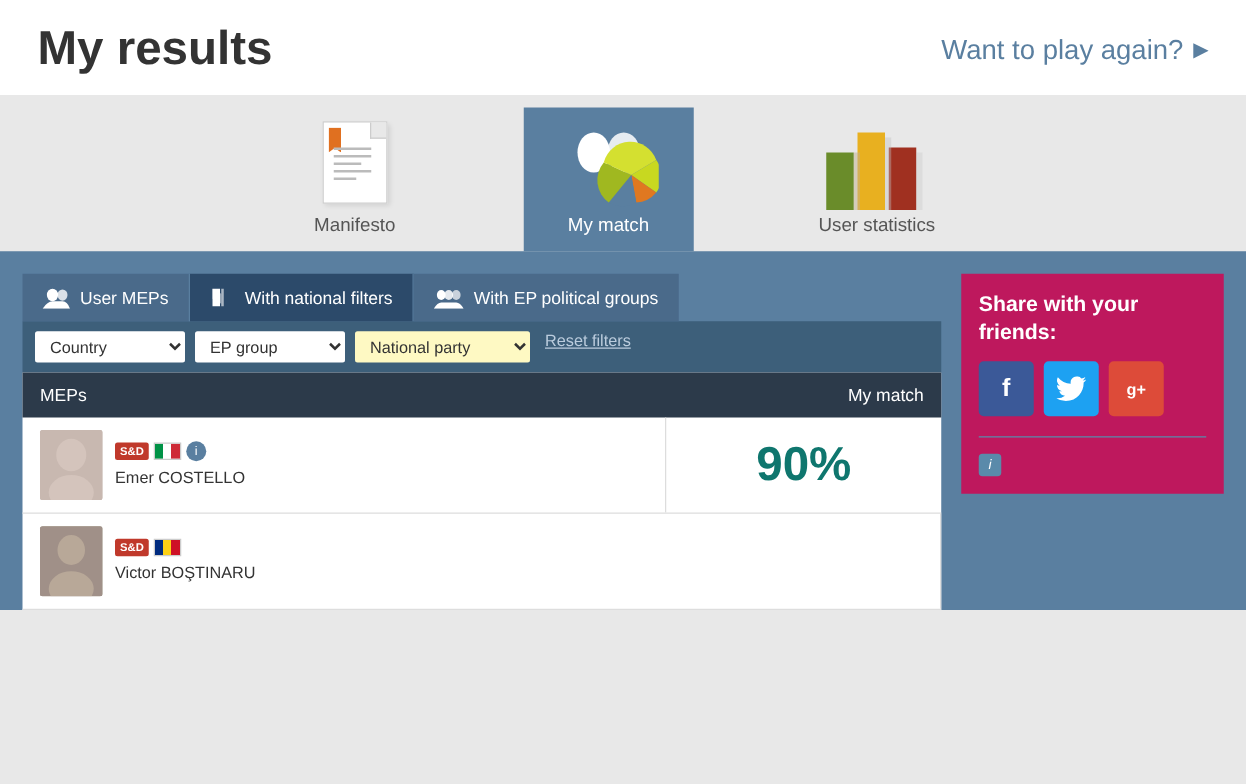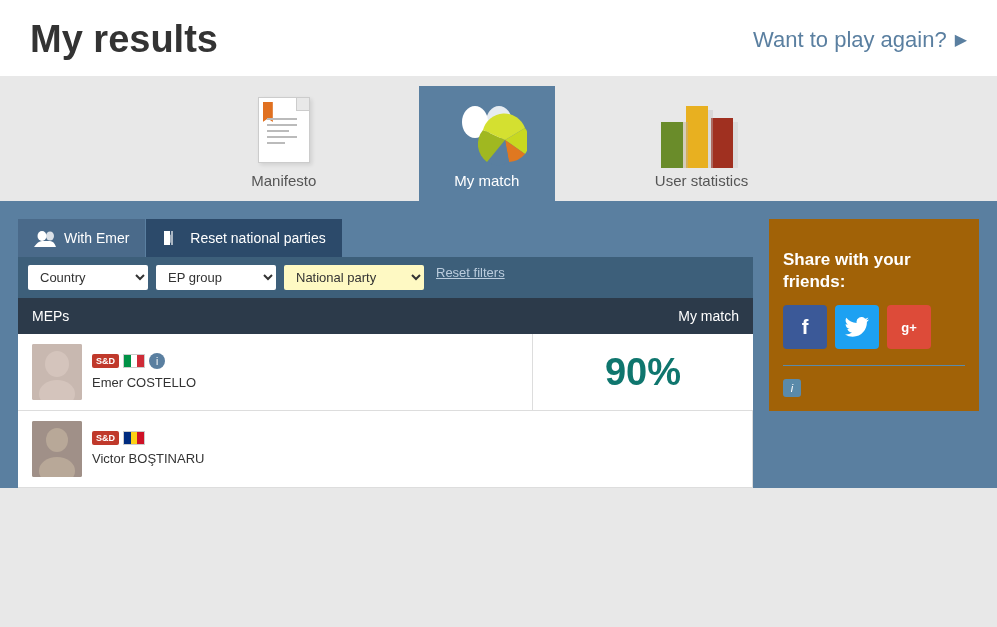--- a/index.html
+++ b/index.html
@@ -71,29 +71,38 @@
 
   <div style="flex:1;">
 
     <div style="display:flex; gap:0;">
       <div style="padding:10px 16px; background:#4a6a8a; color:#fff; cursor:pointer; display:flex; align-items:center; gap:8px; font-size:14px; border-right:1px solid #5a7fa0;">
         <svg width="22" height="18" viewBox="0 0 22 18">
           <ellipse cx="8" cy="7" rx="4.5" ry="5" fill="white"></ellipse>
           <ellipse cx="16" cy="7" rx="4" ry="4.5" fill="white" opacity="0.8"></ellipse>
           <path d="M0 18 Q4 12 8 12 Q12 12 16 12 Q20 12 22 18" fill="white"></path>
         </svg>
-        <span>With Emer</span>
+        <span>User MEPs</span>
       </div>
       <div style="padding:10px 16px; background:#2c4a6a; color:#fff; cursor:pointer; display:flex; align-items:center; gap:8px; font-size:14px; border-right:1px solid #5a7fa0;">
         <svg width="20" height="18" viewBox="0 0 20 18">
           <rect x="2" y="2" width="6" height="14" fill="white"></rect>
           <rect x="9" y="2" width="2" height="14" fill="white" opacity="0.6"></rect>
           <path d="M2 2 L9 6 L9 14 L2 10 Z" fill="white" opacity="0.5"></path>
         </svg>
-        <span>Reset national parties</span>
+        <span>With national filters</span>
+      </div>
+      <div style="padding:10px 16px; background:#4a6a8a; color:#fff; cursor:pointer; display:flex; align-items:center; gap:8px; font-size:14px;">
+        <svg width="24" height="18" viewBox="0 0 24 18">
+          <ellipse cx="6" cy="7" rx="3.5" ry="4" fill="white"></ellipse>
+          <ellipse cx="12" cy="7" rx="3.5" ry="4" fill="white" opacity="0.85"></ellipse>
+          <ellipse cx="18" cy="7" rx="3.5" ry="4" fill="white" opacity="0.7"></ellipse>
+          <path d="M0 18 Q3 13 6 13 Q9 13 12 13 Q15 13 18 13 Q21 13 24 18" fill="white"></path>
+        </svg>
+        <span>With EP political groups</span>
       </div>
     </div>
 
     <div style="background:#3d5f7a; padding:8px 10px; display:flex; align-items:flex-start; gap:8px;">
       <select style="padding:4px 8px; font-size:13px; background:#fff; border:none; border-radius:2px; color:#333; cursor:pointer; min-width:120px;">
         <option>Country</option>
       </select>
       <select style="padding:4px 8px; font-size:13px; background:#fff; border:none; border-radius:2px; color:#333; cursor:pointer; min-width:120px;">
         <option>EP group</option>
       </select>
@@ -150,21 +159,21 @@
               <span style="display:inline-block; width:22px; height:14px; background:linear-gradient(to right,#002b7f 33%,#fcd116 33%,#fcd116 66%,#ce1126 66%); border:1px solid #ccc;"></span>
             </div>
             <span style="font-size:13px; color:#333;">Victor BOŞTINARU</span>
           </div>
         </div>
       </div>
     </div>
   </div>
 
   <div style="width:210px; flex-shrink:0;">
-    <div style="background:#a16207; padding:30px 14px 0;">
+    <div style="background:#be185d; padding:14px 14px 0;">
       <div style="font-size:17px; font-weight:bold; color:#fff; margin-bottom:12px; line-height:1.3;">Share with your friends:</div>
       <div style="display:flex; gap:8px; margin-bottom:16px;">
         <div style="width:44px; height:44px; background:#3b5998; border-radius:4px; display:flex; align-items:center; justify-content:center; color:#fff; font-weight:bold; font-size:20px; cursor:pointer;">f</div>
         <div style="width:44px; height:44px; background:#1da1f2; border-radius:4px; display:flex; align-items:center; justify-content:center; color:#fff; font-size:14px; cursor:pointer;">
           <svg width="24" height="20" viewBox="0 0 24 20">
               <path d="M24 2.5a10 10 0 0 1-2.9.8 5 5 0 0 0 2.2-2.8c-1 .6-2 1-3.1 1.2A5 5 0 0 0 11.6 6a14.2 14.2 0 0 1-10.3-5.2 5 5 0 0 0 1.5 6.7 5 5 0 0 1-2.2-.6v.1a5 5 0 0 0 4 4.9 5 5 0 0 1-2.2.1 5 5 0 0 0 4.6 3.5A10 10 0 0 1 0 17.5a14.2 14.2 0 0 0 7.7 2.3c9.2 0 14.2-7.6 14.2-14.2v-.6A10 10 0 0 0 24 2.5z" fill="white"></path>
             </svg>
         </div>
         <div style="width:44px; height:44px; background:#dd4b39; border-radius:4px; display:flex; align-items:center; justify-content:center; color:#fff; font-weight:bold; font-size:13px; cursor:pointer;">g+</div>
       </div>

